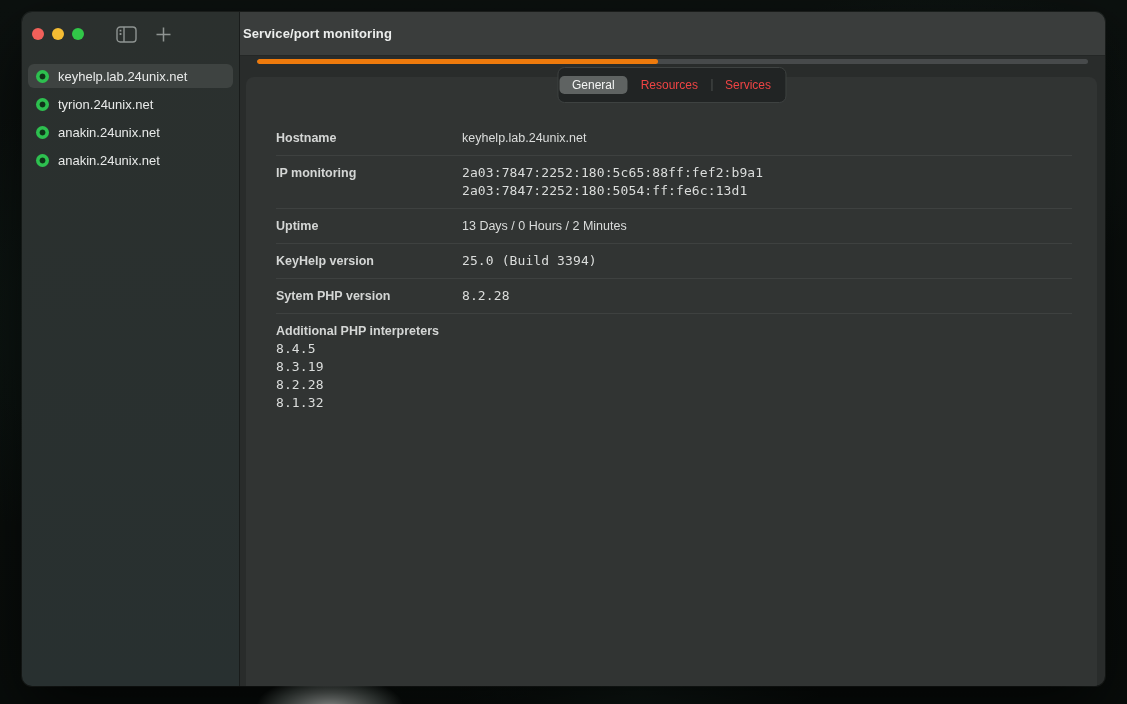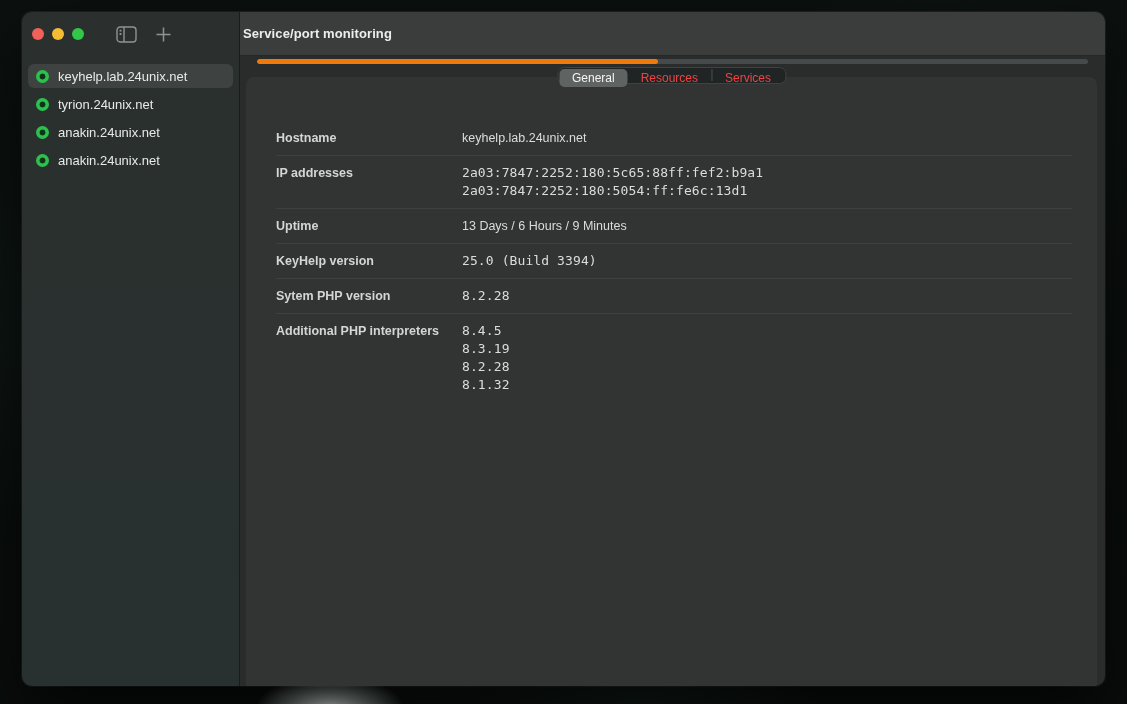--- a/index.html
+++ b/index.html
@@ -52,31 +52,31 @@
               background:#3a3d3c; border-bottom:1px solid #242726; }
   .page-title { font-size:13px; font-weight:bold; color:#eceeed; letter-spacing:.1px; }
 
   .progress-zone { height:21px; flex:none; padding:3px 17px 0 17px; }
   .progress-track { height:5px; border-radius:3px; background:#474a4b; overflow:hidden; }
   .progress-fill { height:100%; border-radius:3px; background:#ee7a0c; width:0; }
 
   .card { flex:1; margin:0 8px 0 6px; background:#313433; border-radius:8px 8px 0 0; position:relative; }
 
   .segmented { position:absolute; top:-10px; left:50%; transform:translateX(-50%);
-               display:flex; height:17px; padding:1px;
+               display:flex; align-items:center; height:36px; padding:1px;
                background:#212424; border:1px solid #3e4241; border-radius:7px; }
   .segment { font-size:12px; color:#ef4444; padding:0 13px; height:18px; line-height:18px;
              border-radius:5px; background:none; border:none; white-space:nowrap; cursor:default;
              font-family:"Liberation Sans", sans-serif; }
   .segment.selected { background:#5f6362; color:#f4f5f4; }
   .seg-divider { width:1px; height:12px; background:#4d504f; }
 
   .details { padding:44px 25px 0 30px; }
   .detail-row { display:flex; padding:8px 0; border-bottom:1px solid #3e4140; }
-  .detail-row:last-child { border-bottom:none; }
+  .detail-row:last-child { border-bottom:none;flex-direction:column; }
   .row-label { width:186px; flex:none; font-size:12.5px; color:#d4d6d5; line-height:18px;font-weight:bold; }
   .row-values { font-size:12.5px; color:#dbdddc; line-height:18px; }
   .row-values.mono { font-family:"DejaVu Sans Mono", monospace; font-size:13px; letter-spacing:.1px; }
 
   svg { display:block; }
 </style>
 </head>
 <body>
 
 <div class="desktop">
@@ -150,32 +150,32 @@
         <div class="details">
 
           <div class="detail-row">
             <div class="row-label">Hostname</div>
             <div class="row-values">
               <div>keyhelp.lab.24unix.net</div>
             </div>
           </div>
 
           <div class="detail-row">
-            <div class="row-label">IP addresses</div>
+            <div class="row-label">IP monitoring</div>
             <div class="row-values mono">
               <div>2a03:7847:2252:180:5c65:88ff:fef2:b9a1</div>
               <div>2a03:7847:2252:180:5054:ff:fe6c:13d1</div>
             </div>
           </div>
 
 
           <div class="detail-row">
             <div class="row-label">Uptime</div>
             <div class="row-values">
-              <div>13 Days / 6 Hours / 9 Minutes</div>
+              <div>13 Days / 0 Hours / 2 Minutes</div>
             </div>
           </div>
 
           <div class="detail-row">
             <div class="row-label">KeyHelp version</div>
             <div class="row-values mono">
               <div>25.0 (Build 3394)</div>
             </div>
           </div>
 

